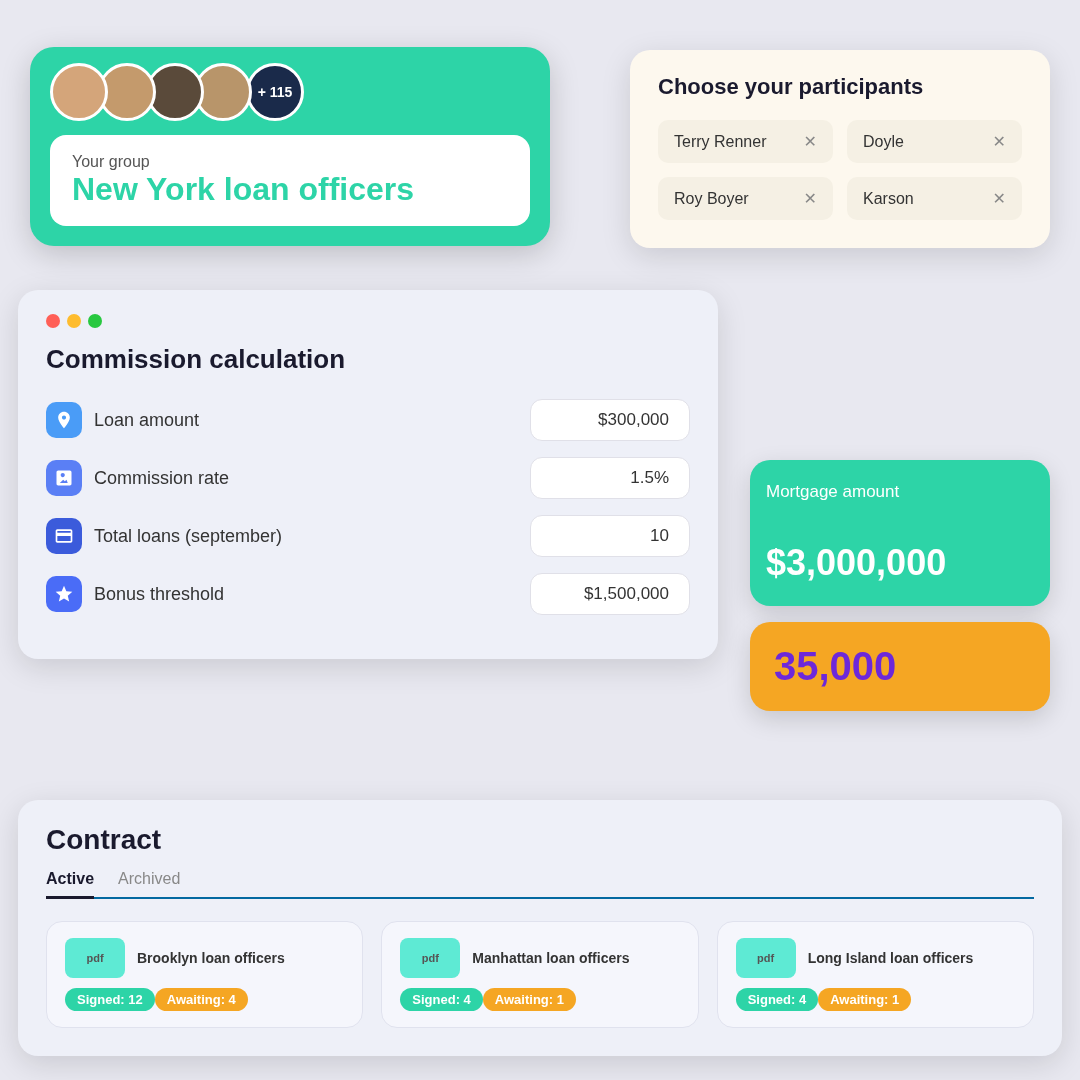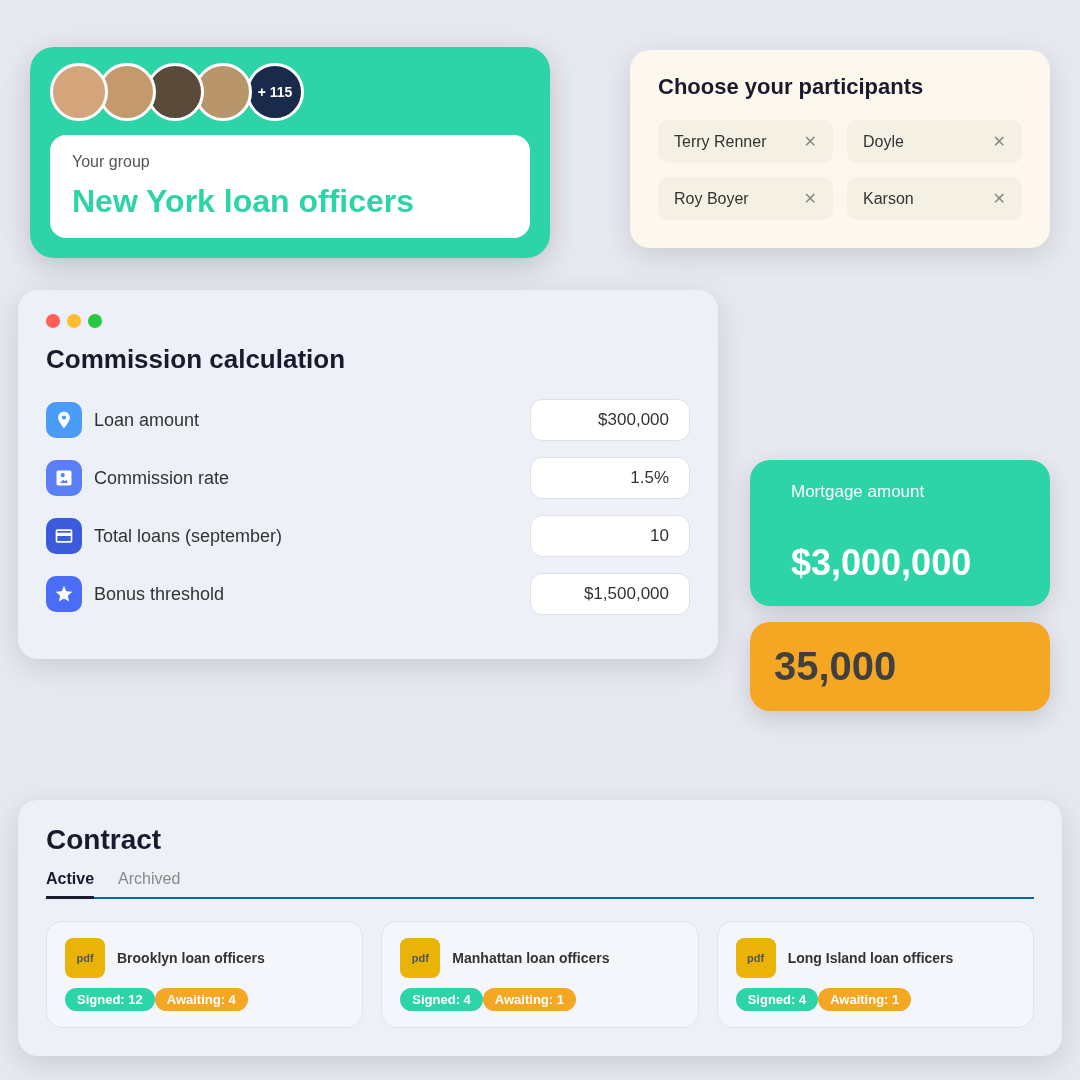--- a/index.html
+++ b/index.html
@@ -63,21 +63,21 @@
       z-index: 1;
     }
     .group-inner {
       background: #fff;
       border-radius: 16px;
       padding: 18px 22px;
     }
     .group-label {
       font-size: 16px;
       color: #555;
-      margin-bottom: 12px;
+      margin-bottom: 0;
     }
     .group-name {
       font-size: 32px;
       font-weight: 700;
       color: #2dd4a7;
     }
 
     
     .participants-card {
       position: absolute;
@@ -191,21 +191,21 @@
       top: 460px;
       right: 30px;
       width: 300px;
       display: flex;
       flex-direction: column;
       gap: 16px;
     }
     .mortgage-card {
       background: #2dd4a7;
       border-radius: 20px;
-      padding: 22px 41px;
+      padding: 22px 16px;
       box-shadow: 0 8px 24px rgba(0,0,0,0.15);
     }
     .mortgage-label {
       font-size: 17px;
       color: #fff;
       margin-bottom: 6px;
     }
     .mortgage-value {
       font-size: 36px;
       font-weight: 800;
@@ -219,21 +219,21 @@
       box-shadow: 0 8px 24px rgba(0,0,0,0.15);
     }
     .commission-card-label {
       font-size: 17px;
       color: #fff;
       margin-bottom: 6px;
     }
     .commission-card-value {
       font-size: 40px;
       font-weight: 900;
-      color: #404040;
+      color: #6d28d9;
     }
 
     
     .contract-panel {
       position: absolute;
       bottom: 24px;
       left: 18px;
       right: 18px;
       background: #eef0f8;
       border-radius: 20px;
@@ -278,23 +278,23 @@
       gap: 10px;
       flex: 1;
       border: 1px solid #e0e2ee;
     }
     .contract-item-header {
       display: flex;
       align-items: center;
       gap: 12px;
     }
     .pdf-icon {
-      width: 40px;
+      width: 60px;
       height: 40px;
-      background: #eab308;
+      background: #5eead4;
       border-radius: 8px;
       display: flex;
       align-items: center;
       justify-content: center;
       font-size: 11px;
       font-weight: 700;
       color: #555;
     }
     .contract-name {
       font-size: 14px;

